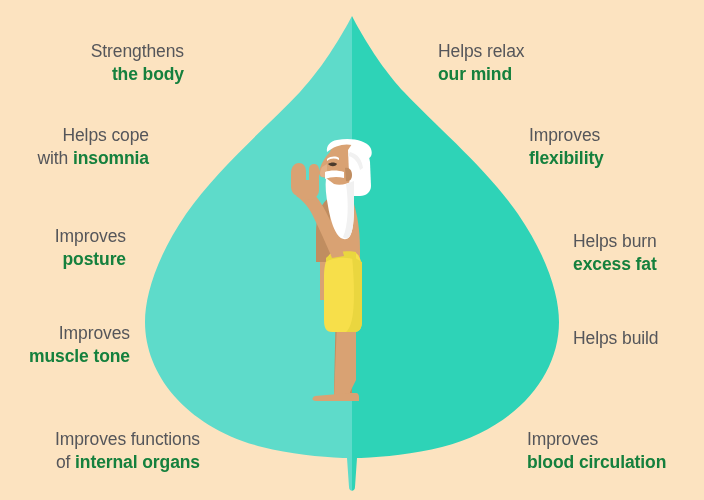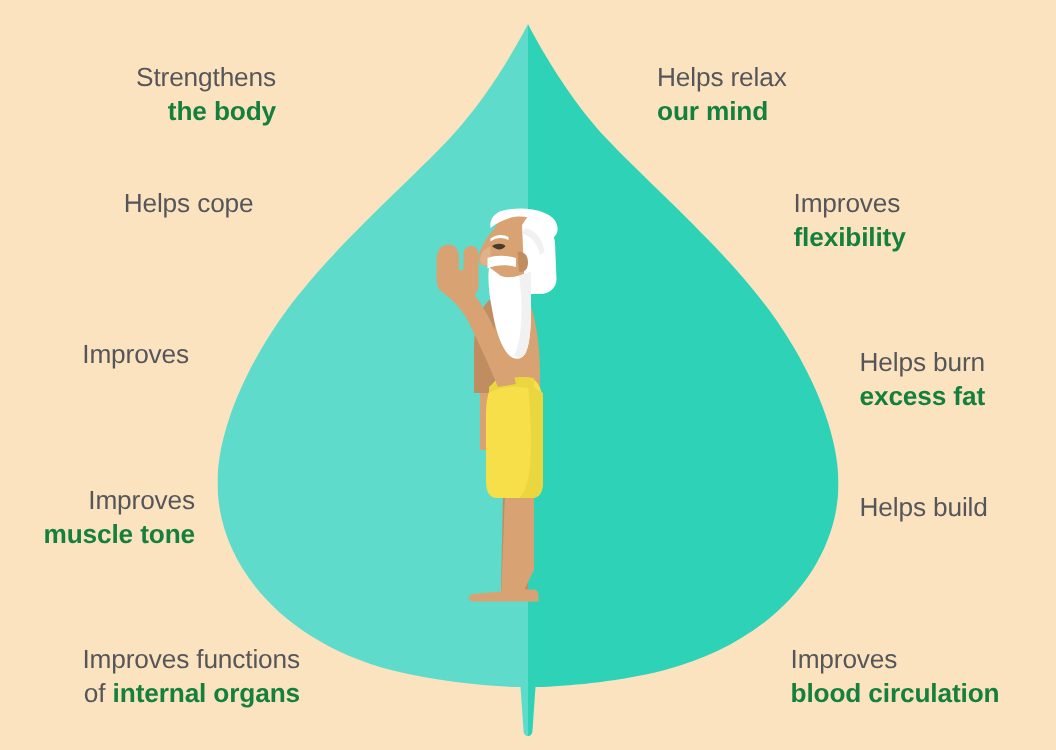--- a/index.html
+++ b/index.html
@@ -180,26 +180,28 @@
     <path d="M325,172 C330,170 338,170 344,172 L344,178 C337,176 330,177 325,179 Z" fill="#ffffff"></path>
 
     <path d="M346,184 L354,181 L354,206 C354,220 353,231 350,236 C348,239 345,239 343,237 C348,226 349,204 346,184 Z" fill="#f1f1f1"></path>
   </svg>
 
   <div class="label left" style="right:520px; top:40px;">
     <span class="ln">Strengthens</span>
     <span class="ln"><b>the body</b></span>
   </div>
 
-  <div class="label left" style="right:535px; top:124px;">
+  <div class="label left" style="right:555px; top:124px;">
     <span class="ln">Helps cope</span>
+    <span class="ln"><span>with </span><b>insomnia</b></span>
   </div>
 
   <div class="label left" style="right:578px; top:225px;">
     <span class="ln">Improves</span>
+    <span class="ln"><b>posture</b></span>
   </div>
 
   <div class="label left" style="right:574px; top:322px;">
     <span class="ln">Improves</span>
     <span class="ln"><b>muscle tone</b></span>
   </div>
 
   <div class="label left" style="right:504px; top:428px;">
     <span class="ln">Improves functions</span>
     <span class="ln"><span>of </span><b>internal organs</b></span>

